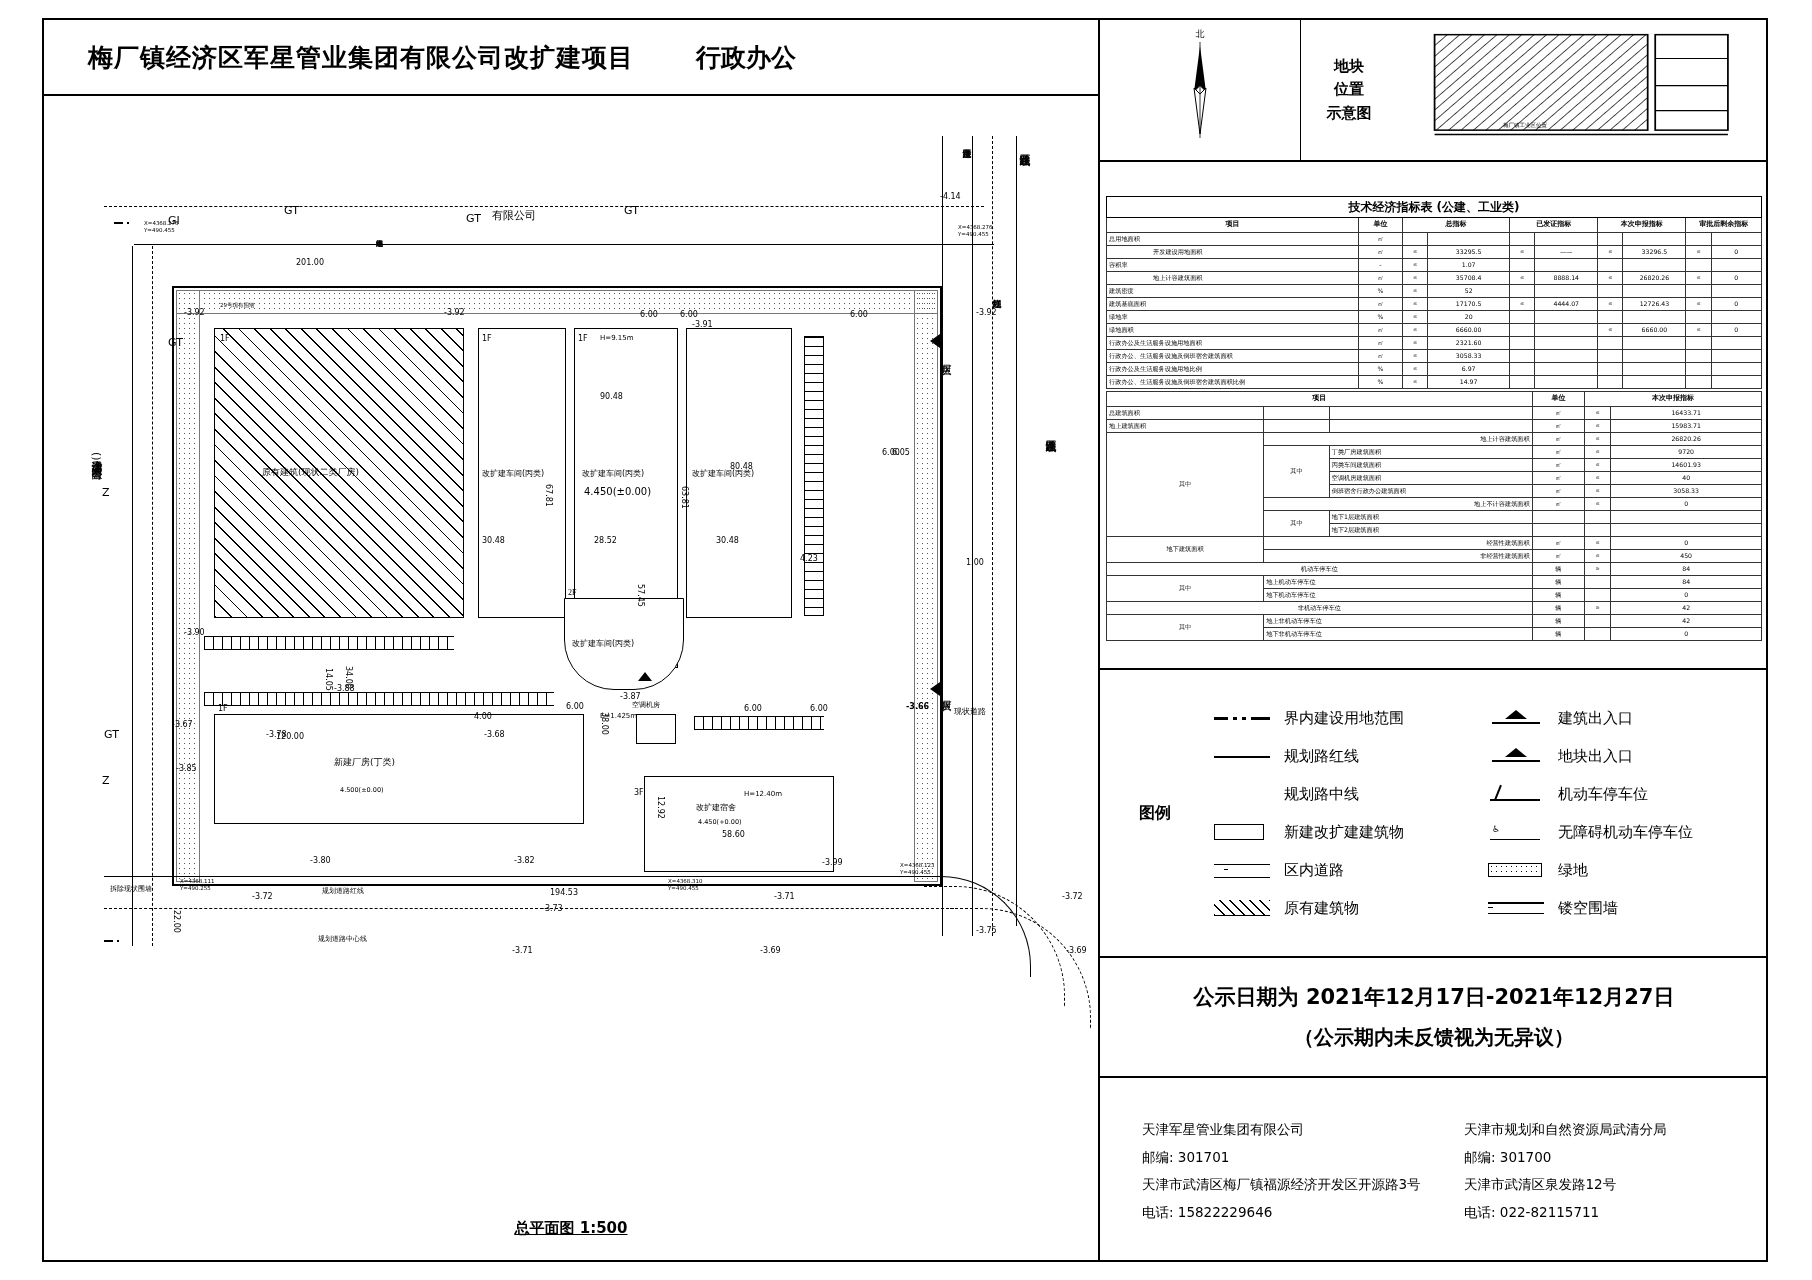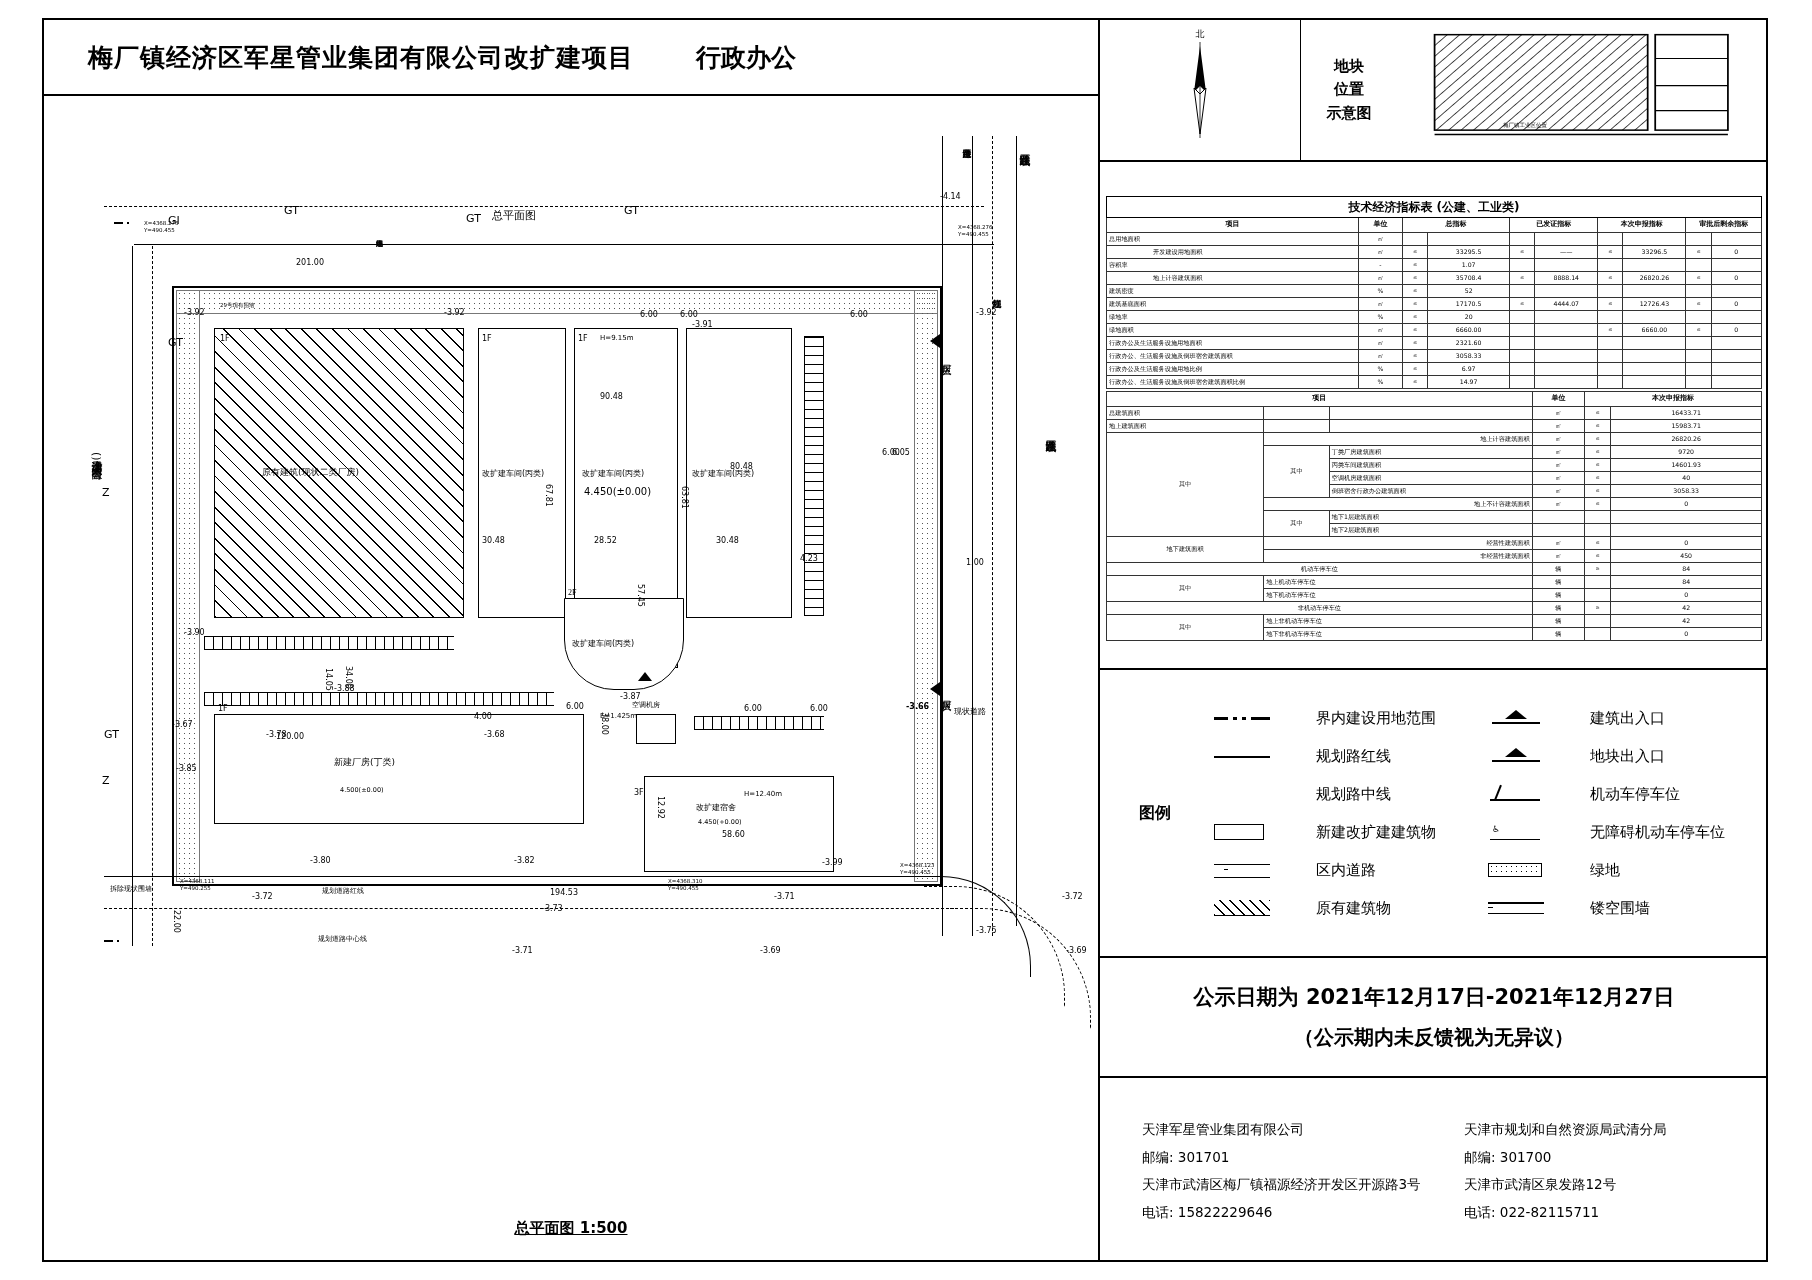--- a/index.html
+++ b/index.html
@@ -134,21 +134,21 @@
   }
   .legend-col { flex: 1; }
   .legend-row {
     display: flex; align-items: center;
     height: 38px;
   }
   .legend-sym {
     width: 64px; height: 20px; position: relative;
     flex: 0 0 64px; margin-right: 10px;
   }
-  .legend-text { font-size: 15px; white-space: nowrap; margin-left: 32px; }
+  .legend-text { font-size: 15px; white-space: nowrap; }
   
   .sym-dashdot {
     position:absolute; left:4px; right:4px; top:9px; height:3px;
     background-image: linear-gradient(to right,#000 0 14px,transparent 14px 19px,#000 19px 23px,transparent 23px 28px,#000 28px 32px,transparent 32px 37px,#000 37px 51px);
   }
   .sym-solid { position:absolute; left:4px; right:4px; top:10px; height:2px; background:#000; }
   .sym-none  { position:absolute; left:4px; right:4px; top:10px; height:0; }
   .sym-box   { position:absolute; left:4px; right:10px; top:2px; bottom:2px; border:1.6px solid #000; }
   .sym-road  { position:absolute; left:4px; right:4px; top:4px; height:12px;
                border-top:1.6px solid #000; border-bottom:1.6px solid #000; }
@@ -379,21 +379,21 @@
 Y=490.455</div>
 
       <div class="txt" style="left:240px;top:108px;font-size:11px;">GT</div>
       <div class="txt" style="left:422px;top:116px;font-size:11px;">GT</div>
       <div class="txt" style="left:580px;top:108px;font-size:11px;">GT</div>
       <div class="txt" style="left:124px;top:240px;font-size:11px;">GT</div>
       <div class="txt" style="left:60px;top:632px;font-size:11px;">GT</div>
       <div class="txt" style="left:124px;top:118px;font-size:11px;">GI</div>
       <div class="txt" style="left:58px;top:390px;font-size:11px;">Z</div>
       <div class="txt" style="left:58px;top:678px;font-size:11px;">Z</div>
-      <div class="txt" style="left:448px;top:112px;font-size:11px;">总平面图</div>
+      <div class="txt" style="left:448px;top:112px;font-size:11px;">有限公司</div>
       <div class="txt txt-xs" style="left:176px;top:206px;">29号现有围墙</div>
 
       <div class="txt-v" style="left:972px;top:50px;font-size:11px;">开源路道路红线</div>
       <div class="txt-v" style="left:916px;top:46px;font-size:9px;">开源路道路中线</div>
       <div class="txt-v" style="left:946px;top:196px;font-size:9px;">规划路红线</div>
       <div class="txt-v" style="left:330px;top:138px;font-size:7px;">规划道路中心线</div>
       <div class="txt-v" style="left:896px;top:262px;font-size:9px;">厂区主入口</div>
       <div class="txt-v" style="left:896px;top:598px;font-size:9px;">厂区次入口</div>
       <div class="txt-v" style="left:44px;top:356px;font-size:11px;">天津泰达洁净(天津)有限公司</div>
       <div class="txt-v" style="left:998px;top:336px;font-size:11px;">开源路道路汇线</div>

